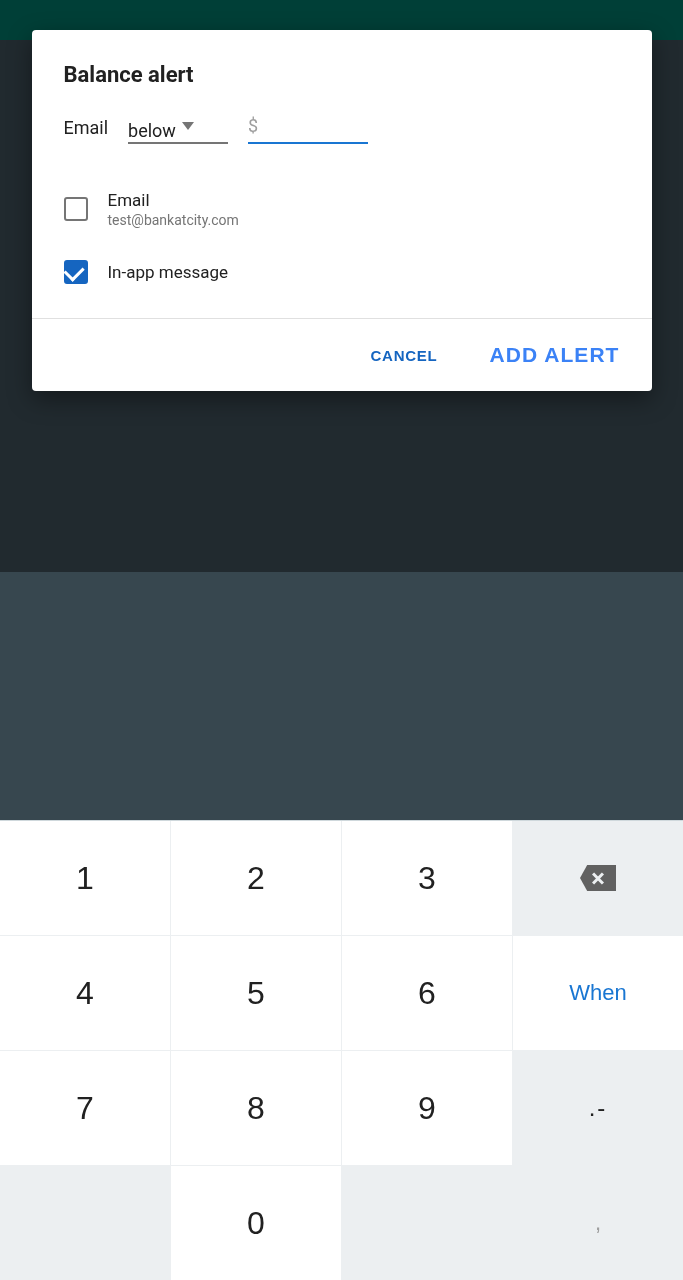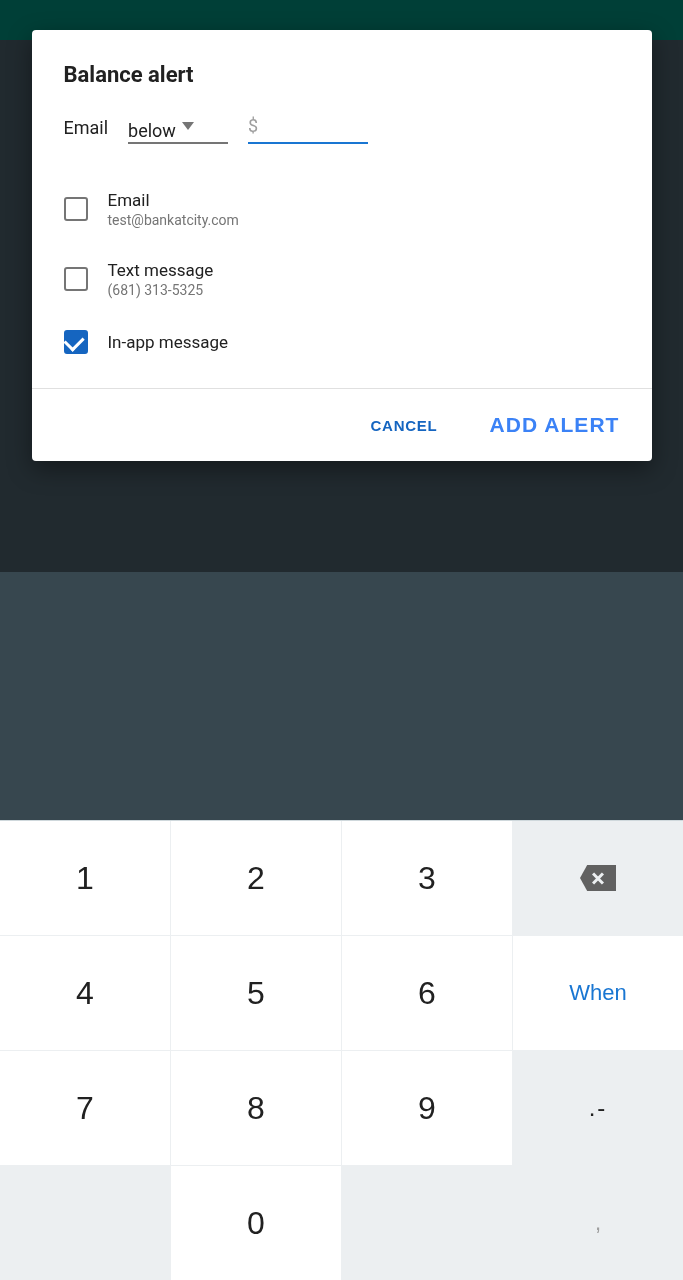--- a/index.html
+++ b/index.html
@@ -332,27 +332,20 @@
 
       <div class="notify-options">
         <div class="notify-option">
           <div class="checkbox"></div>
           <div class="option-text">
             <span class="option-main">Email</span>
             <span class="option-sub">test@bankatcity.com</span>
           </div>
         </div>
         <div class="notify-option">
-          <div class="checkbox"></div>
-          <div class="option-text">
-            <span class="option-main">Text message</span>
-            <span class="option-sub">(681) 313-5325</span>
-          </div>
-        </div>
-        <div class="notify-option">
           <div class="checkbox checked"></div>
           <div class="option-text">
             <span class="option-main">In-app message</span>
           </div>
         </div>
       </div>
     </div>
 
     <div class="dialog-divider"></div>
 

